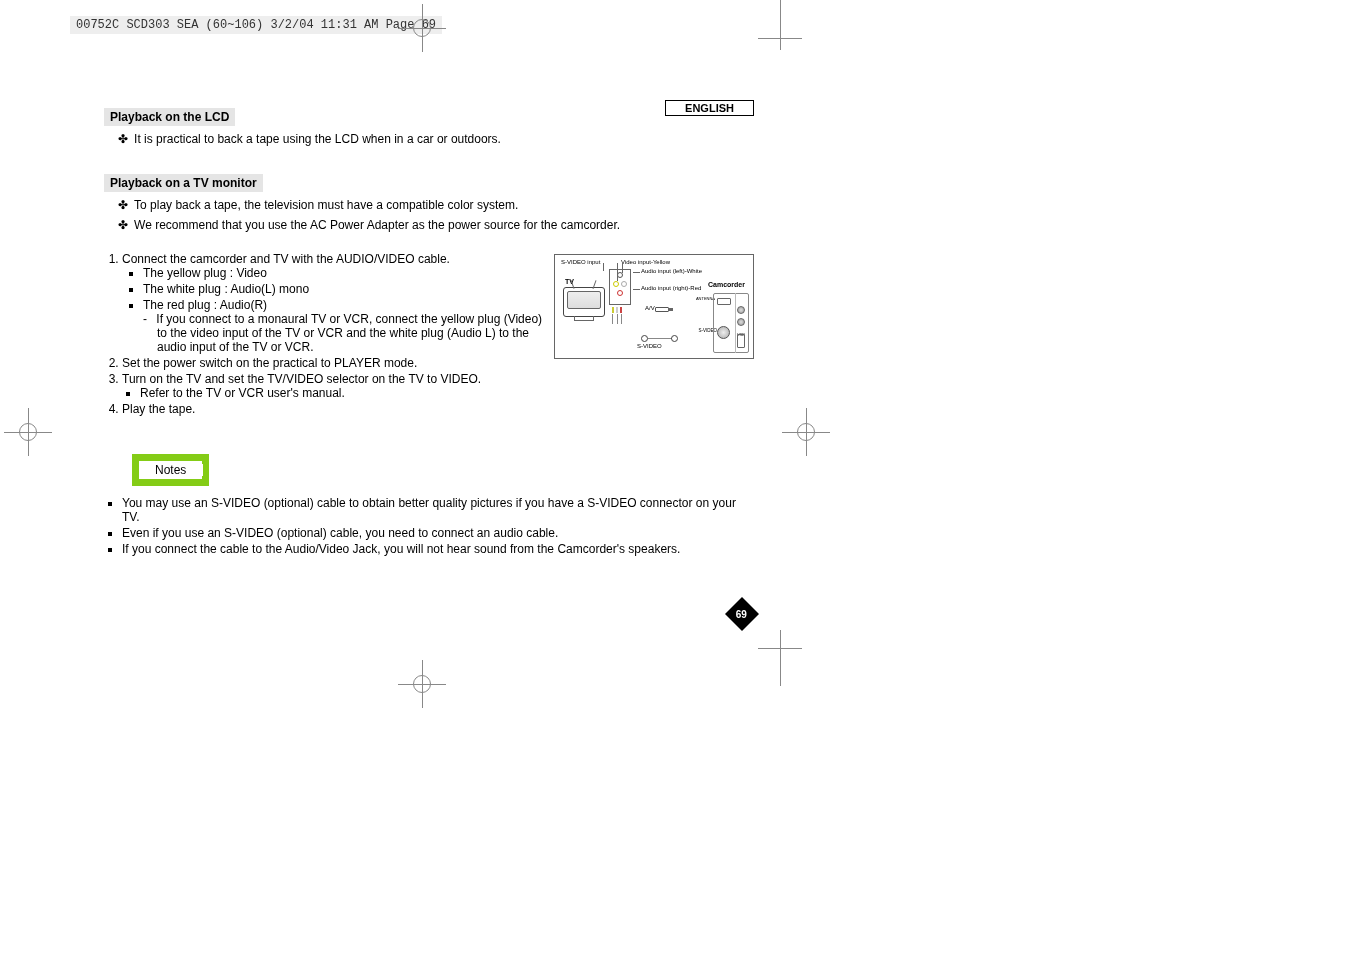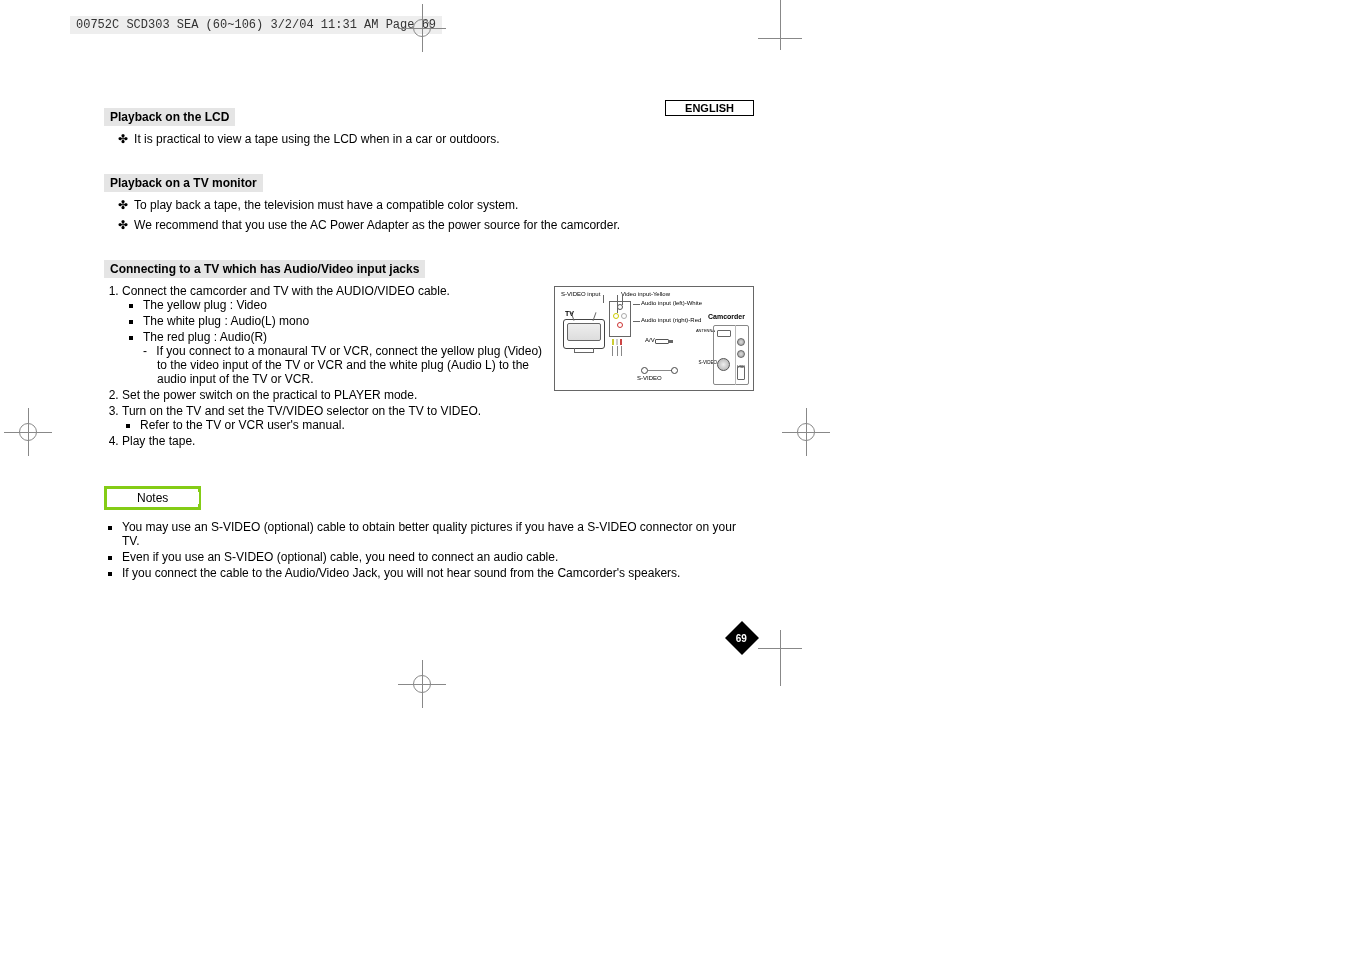--- a/index.html
+++ b/index.html
@@ -89,27 +89,28 @@
       list-style: none;
       margin-left: 48px;
       font-size: 12px;
     }
     ul.dash-list li::before {
       content: "- ";
       margin-left: -14px;
       margin-right: 6px;
     }
     .notes-box {
-      border: 3px solid #84cc16;
+      border: 7px solid #84cc16;
       display: inline-block;
-      padding: 2px 30px;
+      padding: 2px 16px;
       font-size: 12px;
       margin-top: 36px;
       margin-bottom: 10px;
       position: relative;
+      margin-left: 28px;
     }
     .notes-box::after {
       content: "";
       position: absolute;
       right: -1px;
       top: 3px;
       bottom: 3px;
       width: 4px;
       background: #fff;
     }
@@ -224,31 +225,30 @@
     <div class="crop-circle"></div>
   </div>
 
 <div class="vline" style="left:780px; top:630px; height:56px;"></div>
 <div class="hline" style="left:758px; top:648px; width:44px;"></div>
 
 <div class="page-wrap">
   <div class="lang-badge">ENGLISH</div>
 
   <div class="sub-heading">Playback on the LCD</div>
-  <div class="bullet-line">It is practical to view a tape using the LCD when in a car or outdoors.</div>
+  <div class="bullet-line">It is practical to back a tape using the LCD when in a car or outdoors.</div>
 
   <div style="height:14px;"></div>
 
   <div class="sub-heading">Playback on a TV monitor</div>
   <div class="bullet-line">To play back a tape, the television must have a compatible color system.</div>
   <div class="bullet-line">We recommend that you use the AC Power Adapter as the power source for the camcorder.</div>
 
   <div style="height:14px;"></div>
 
-  <div class="sub-heading">Connecting to a TV which has Audio/Video input jacks</div>
 
   <div class="content-row">
     <div class="content-col">
       <ol class="num-list">
         <li>
           <span>Connect the camcorder and TV with the AUDIO/VIDEO cable.</span>
           <ul class="square-list" style="margin-left:21px;">
             <li>The yellow plug : Video</li>
             <li>The white plug : Audio(L) mono</li>
             <li>

